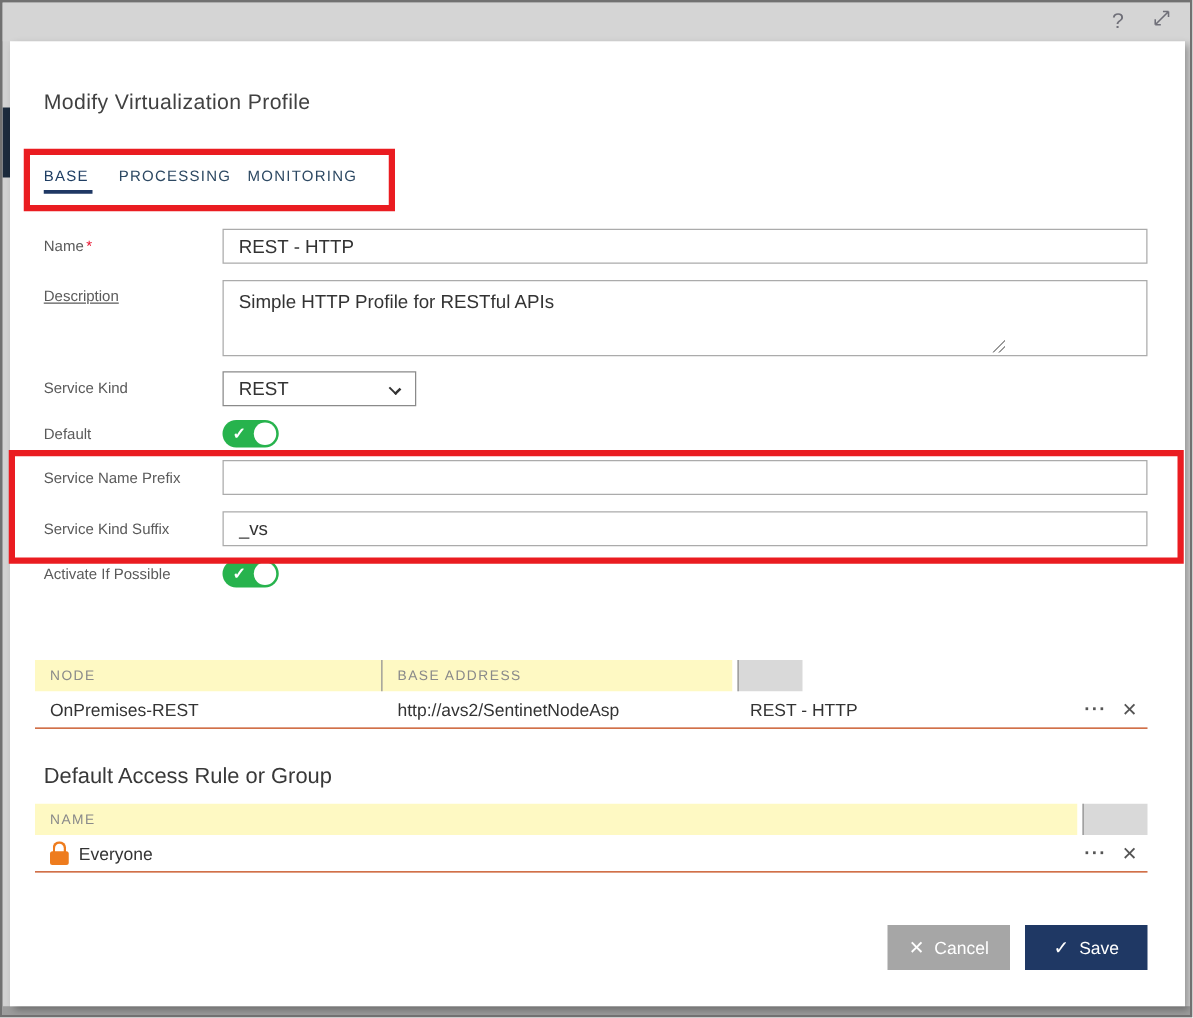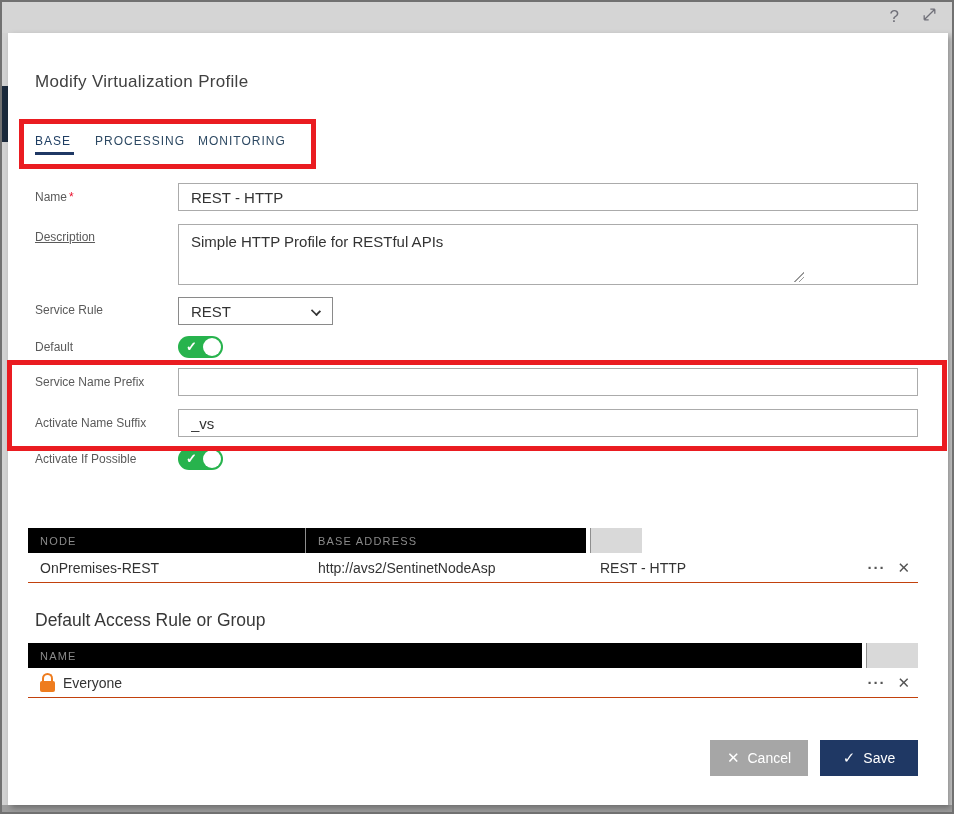--- a/index.html
+++ b/index.html
@@ -85,21 +85,21 @@
     position:absolute; right:2px; top:2px; width:18px; height:18px;
     border-radius:50%; background:#fff;
   }
 
   
   .section-h { position:absolute; left:27px; font-size:17.5px; font-weight:400; color:#383838; }
 
   
   .thead { position:absolute; left:20px; width:890px; height:25px; display:flex; }
   .th {
-    background:#000000; color:#8a8a8a; font-size:11px; letter-spacing:1.2px;
+    background:#fef9c3; color:#8a8a8a; font-size:11px; letter-spacing:1.2px;
     display:flex; align-items:center; padding-left:12px;
   }
   .th + .th { border-left:1px solid #8f8f8f; }
   .th-gap { width:4px; background:#fff; }
   .th-actions { width:52px; background:#d9d9d9; border-left:1px solid #8f8f8f; }
   .trow {
     position:absolute; left:20px; width:890px; height:30px;
     border-bottom:1px solid #c2410c; display:flex; align-items:center;
     font-size:14px; color:#333;
   }
@@ -165,36 +165,36 @@
       <span>Name</span><span class="req">*</span>
     </div>
     <input class="tinput" style="top: 150px;" type="text" value="REST - HTTP">
 
     <div class="flabel" style="top:197px;text-decoration:underline;">Description</div>
     <div class="tarea-wrap">
       <textarea class="tarea" style="">Simple HTTP Profile for RESTful APIs</textarea>
       <span class="grip"></span>
     </div>
 
-    <div class="flabel" style="top:270px;">Service Rule</div>
+    <div class="flabel" style="top:270px;">Service Kind</div>
     <div class="fake-select">
       <span>REST</span>
       <span class="chevron"></span>
     </div>
 
     <div class="flabel" style="top:307px;">Default</div>
     <div class="toggle" style="top:303px;">
       <span class="tg-check">✓</span>
       <span class="tg-knob"></span>
     </div>
 
     <div class="flabel" style="top:342px;">Service Name Prefix</div>
     <input class="tinput" style="top: 335px;" type="text" value="">
 
-    <div class="flabel" style="top:383px;">Activate Name Suffix</div>
+    <div class="flabel" style="top:383px;">Service Kind Suffix</div>
     <input class="tinput" style="top: 376px;" type="text" value="_vs">
 
     <div class="flabel" style="top:419px;">Activate If Possible</div>
     <div class="toggle" style="top:415px;">
       <span class="tg-check">✓</span>
       <span class="tg-knob"></span>
     </div>
 
 
     <div class="thead" style="top:495px;">

